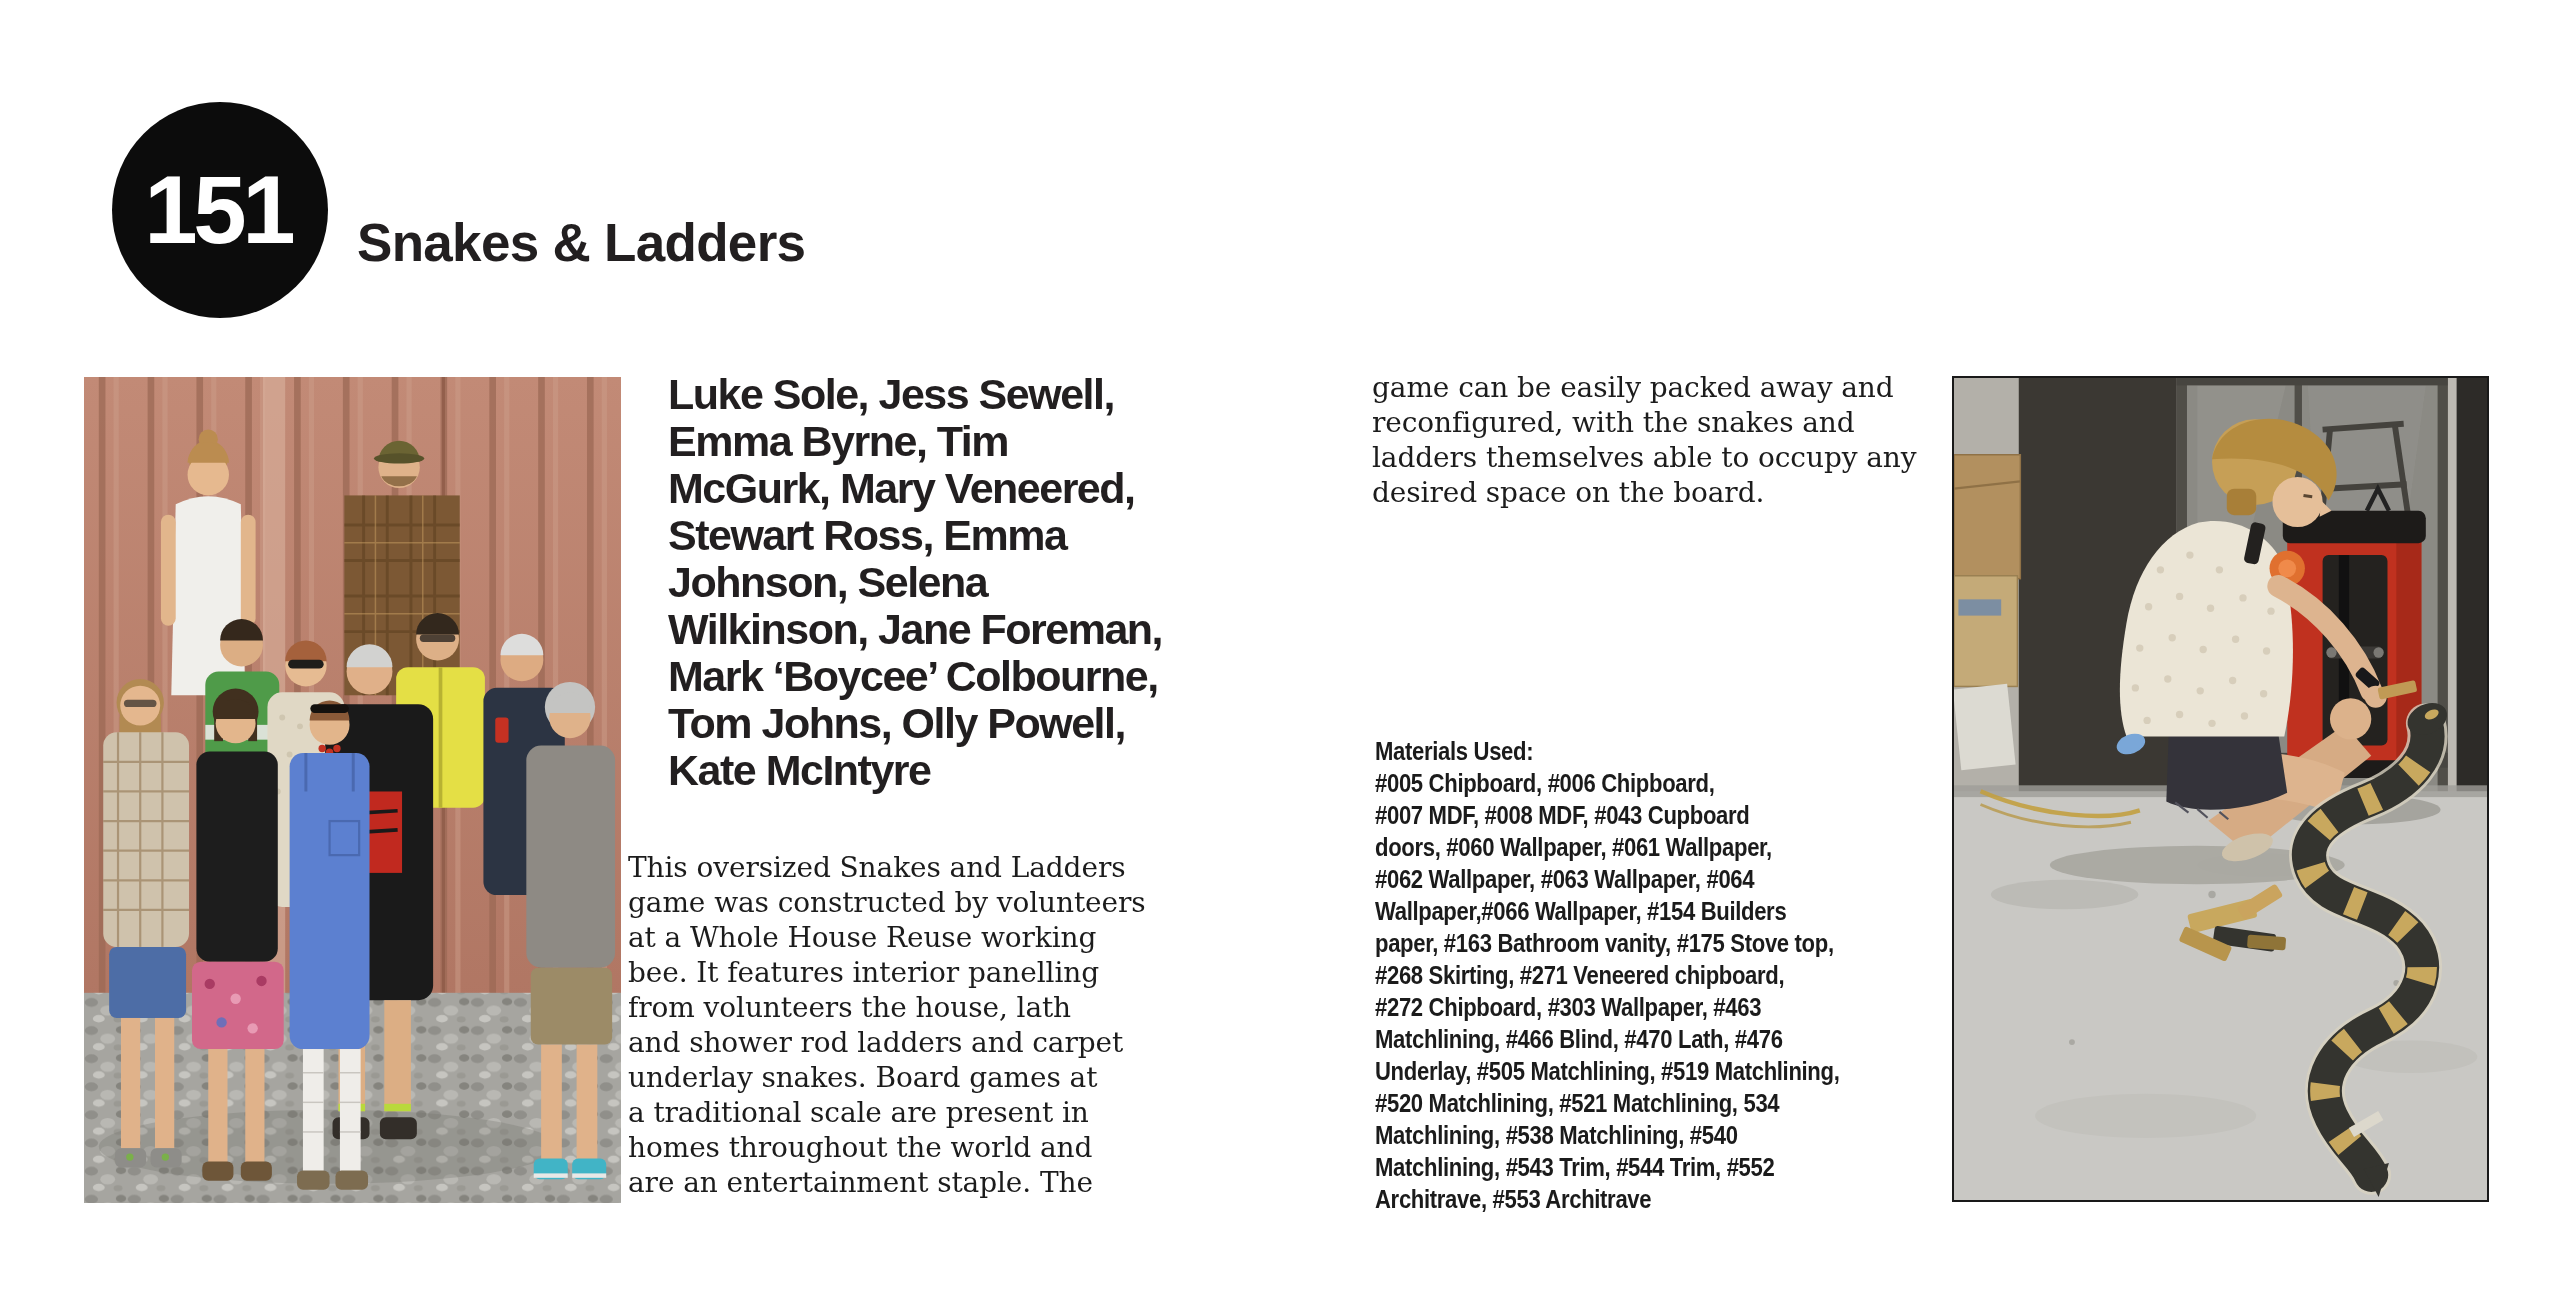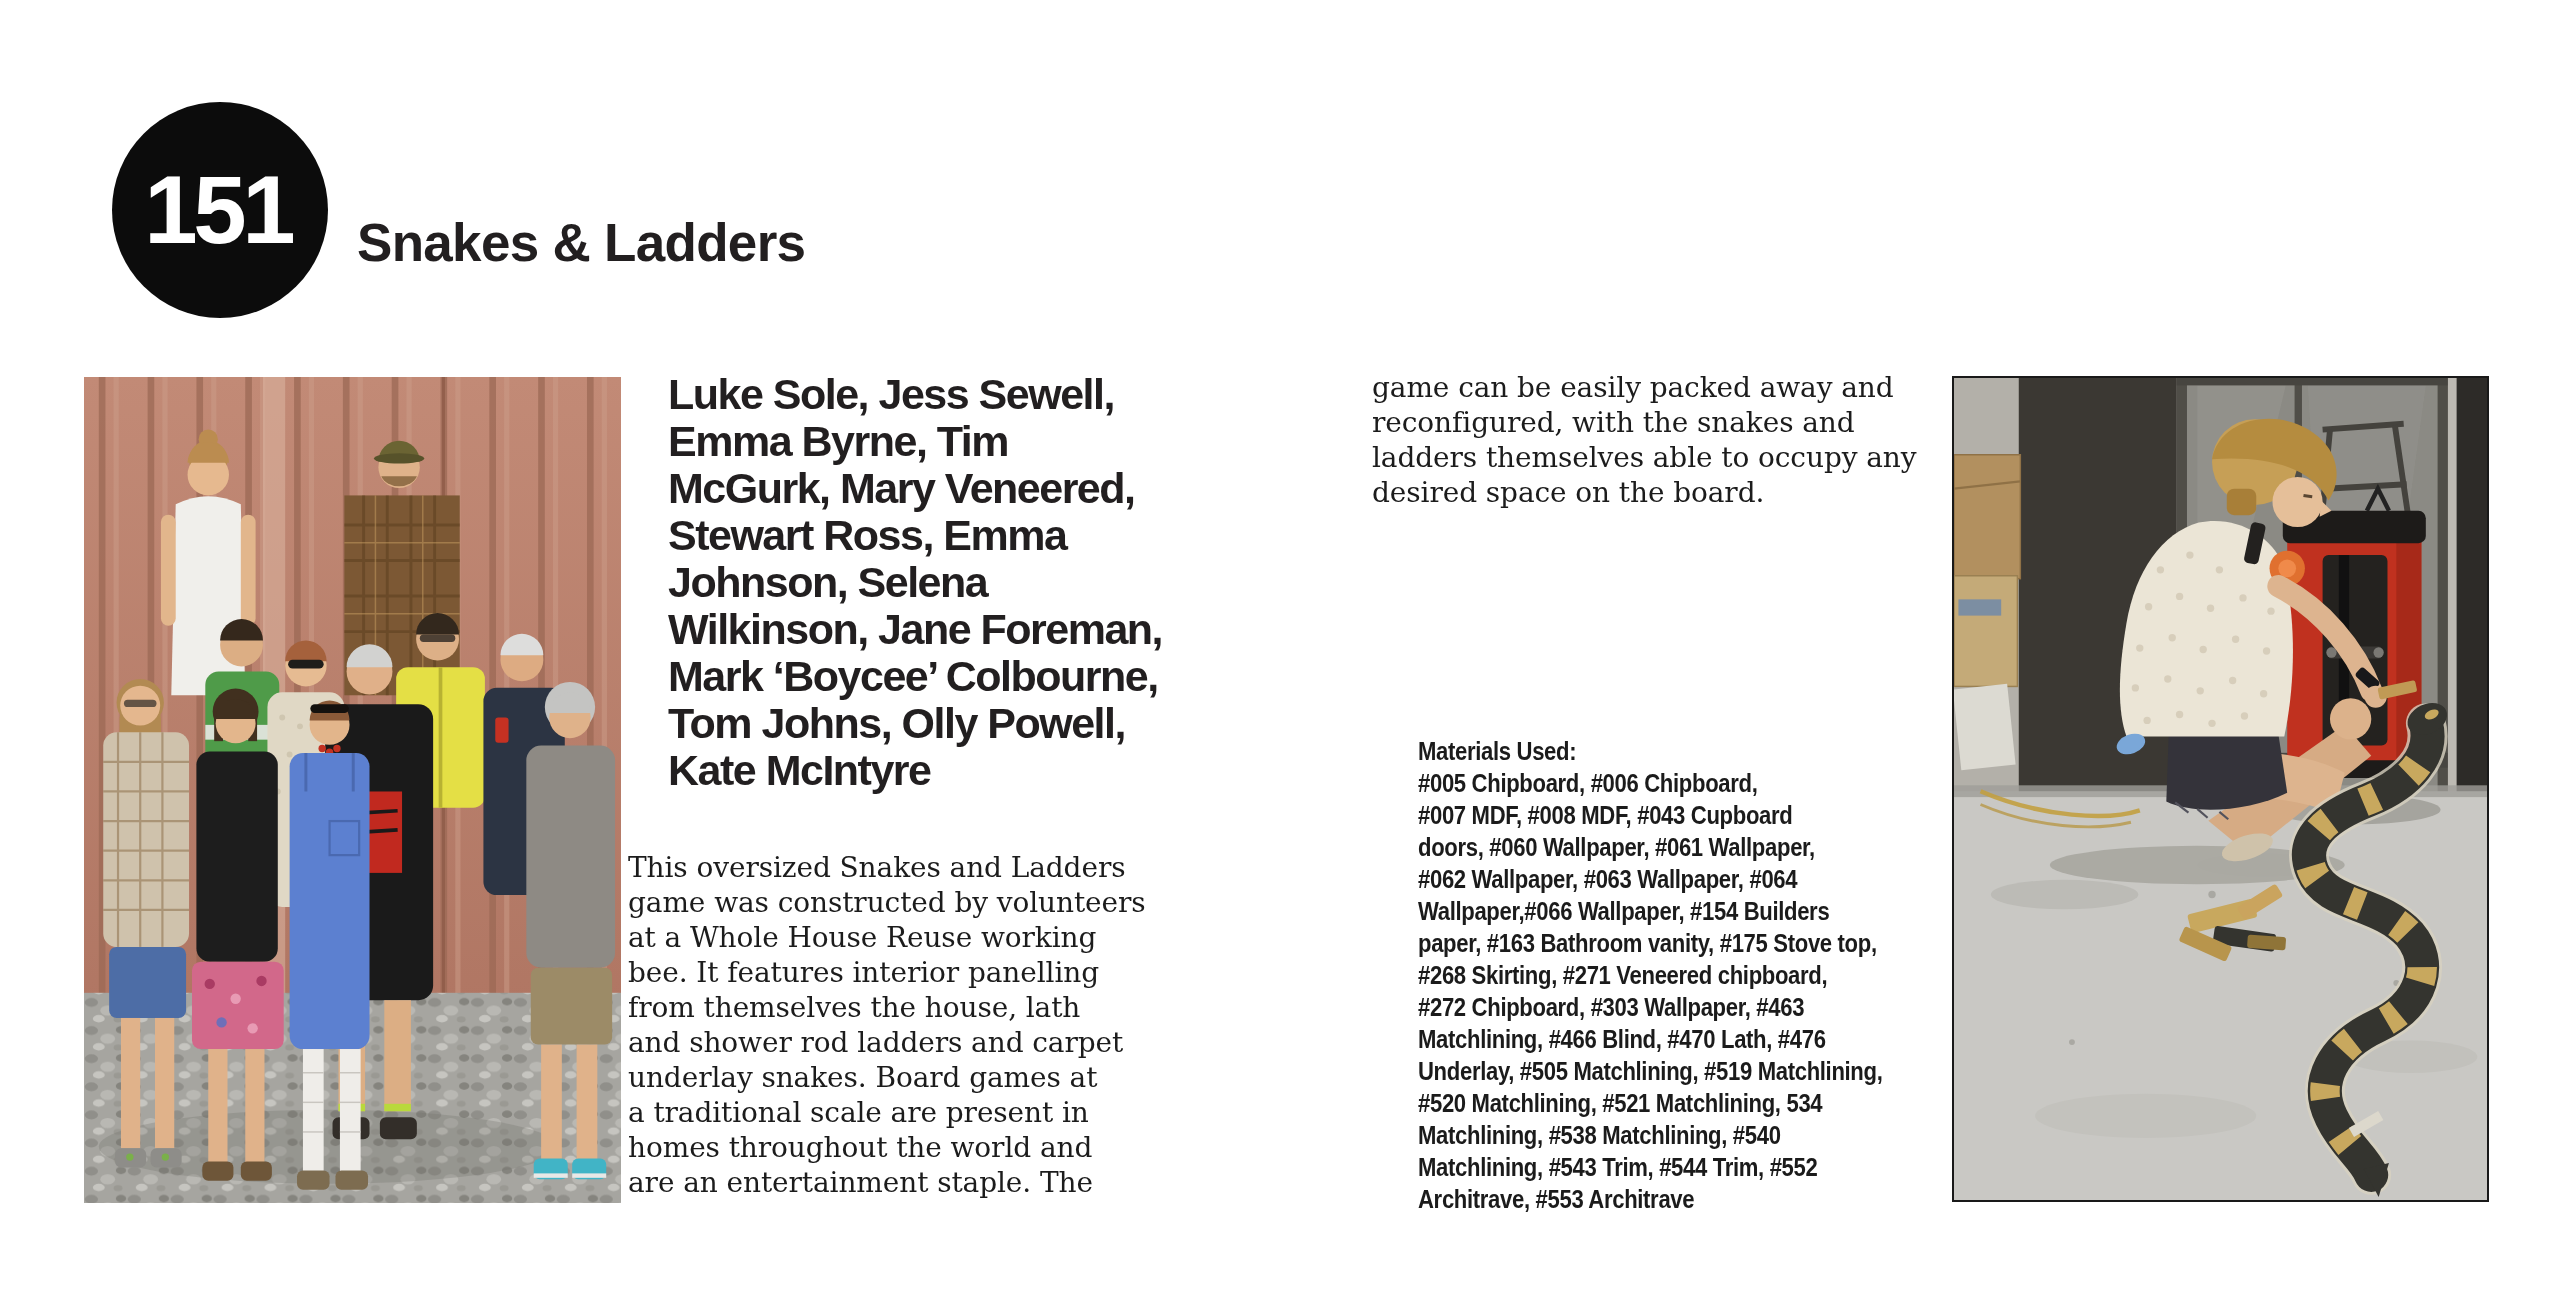--- a/index.html
+++ b/index.html
@@ -39,21 +39,21 @@
     left:668px;top:371px;font-size:43px;line-height:47px;font-weight:bold;
     letter-spacing:-1.5px;color:var(--ink,#221f20);
   }
   .serif{
     font-family:"DejaVu Serif",serif;font-size:28px;line-height:35px;
     color:#1c1c1c;letter-spacing:-0.1px;
   }
   .desc-left{left:628px;top:850px;}
   .desc-right{left:1372px;top:370px;}
   .materials{
-    left:1418px;top:735px;font-size:26px;line-height:32px;font-weight:bold;
+    left:1375px;top:735px;font-size:26px;line-height:32px;font-weight:bold;
     letter-spacing:-0.4px;color:#1b1b1b;
   }
   .materials div{transform:scaleX(0.85);transform-origin:0 50%;}
 </style>
 </head>
 <body>
 
 <header>
   <div class="abs badge">
     <span>151</span>
@@ -297,21 +297,21 @@
     <div>Mark ‘Boycee’ Colbourne,</div>
     <div>Tom Johns, Olly Powell,</div>
     <div>Kate McIntyre</div>
   </section>
 
 <section class="abs textblock serif desc-left">
     <div>This oversized Snakes and Ladders</div>
     <div>game was constructed by volunteers</div>
     <div>at a Whole House Reuse working</div>
     <div>bee. It features interior panelling</div>
-    <div>from themselves the house, lath</div>
+    <div>from volunteers the house, lath</div>
     <div>and shower rod ladders and carpet</div>
     <div>underlay snakes. Board games at</div>
     <div>a traditional scale are present in</div>
     <div>homes throughout the world and</div>
     <div>are an entertainment staple. The</div>
   </section>
 
 <section class="abs textblock serif desc-right">
     <div>game can be easily packed away and</div>
     <div>reconfigured, with the snakes and</div>

